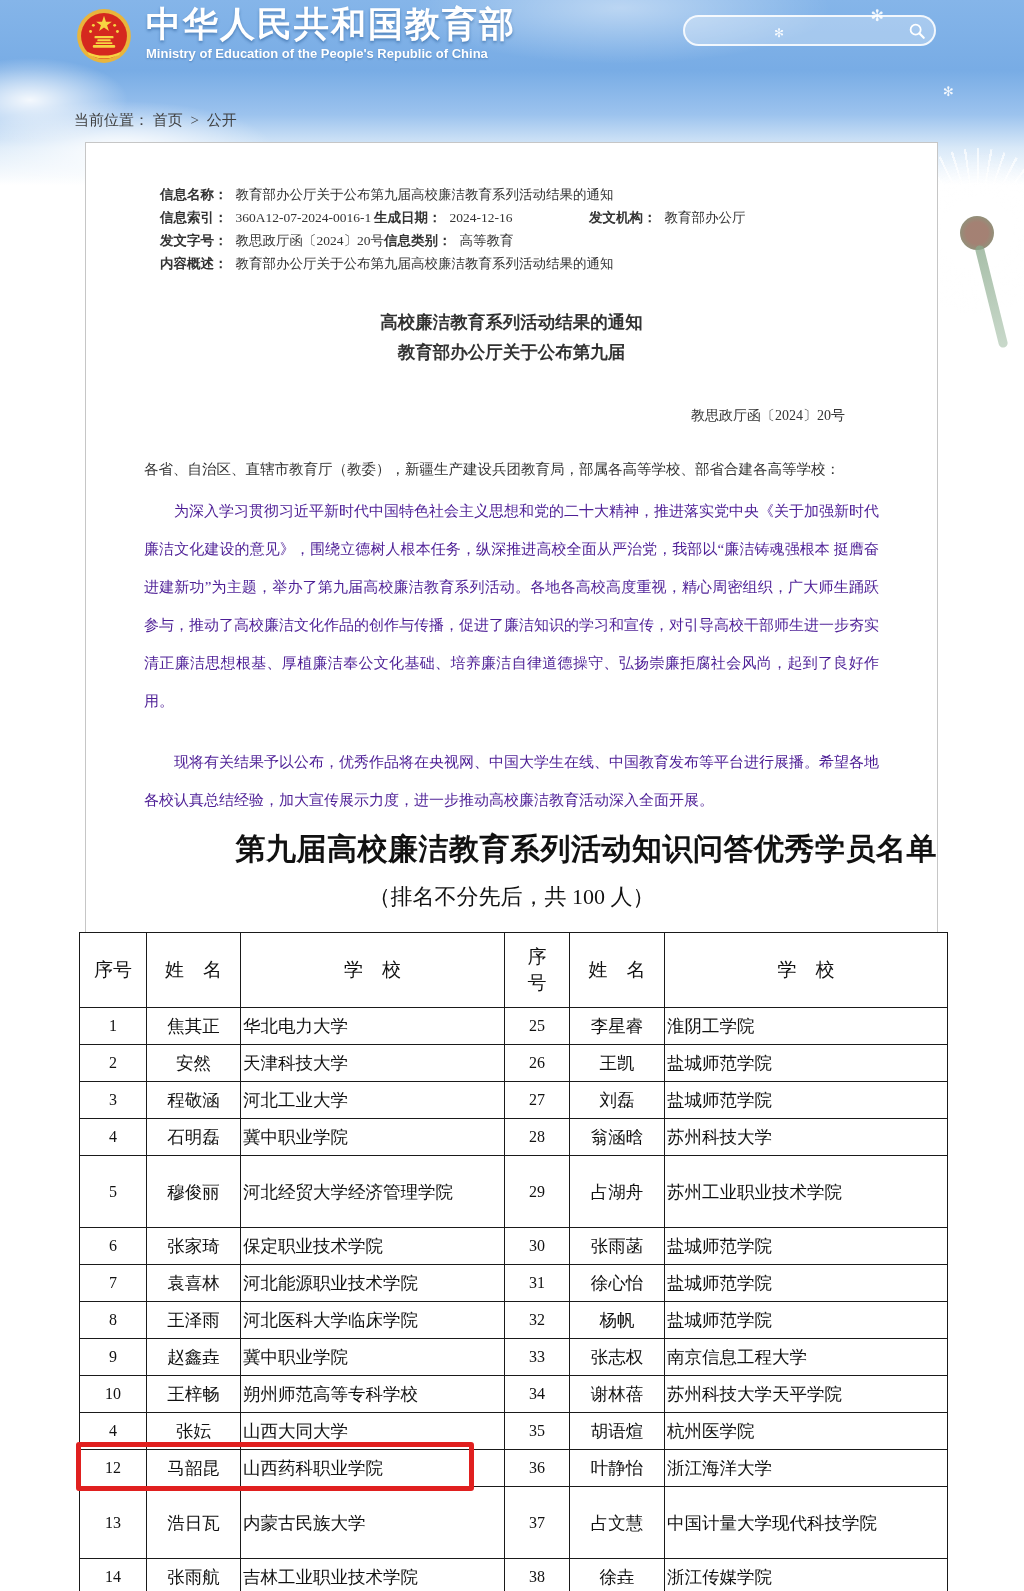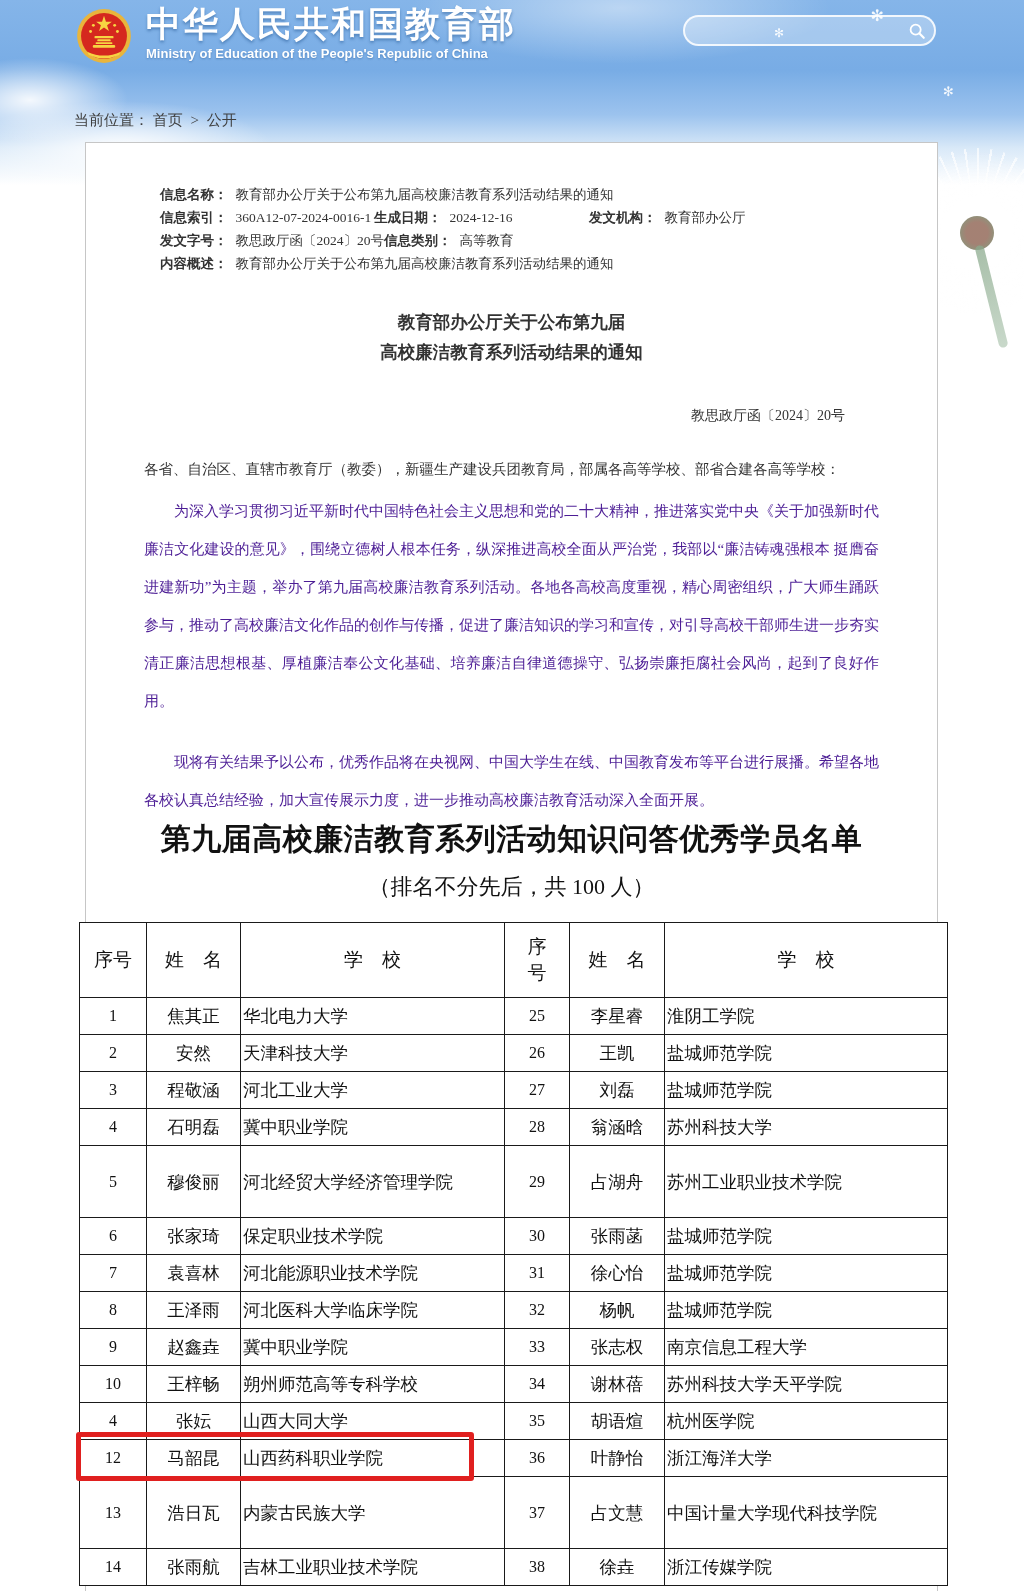--- a/index.html
+++ b/index.html
@@ -70,21 +70,21 @@
   .meta-value { color:#333; }
 
   .doc-title { margin-top:32px; text-align:center; font-size:17.5px; font-weight:bold;
                line-height:30px; color:#333; }
   .doc-number { margin-top:40px; padding-right:92px; text-align:right; font-size:14px; color:#333; }
   .salutation { margin-top:35px; padding:0 58px; font-size:14.5px; color:#333; }
   .doc-para { margin-top:13px; padding:0 58px; font-size:15px; color:#4c1d95;
               line-height:38px; text-align:justify; text-indent:2em; }
   .doc-para.second { margin-top:23px; }
 
-  .roster-title { text-align:center; font-size:30px; font-weight:bold;
+  .roster-title { margin-top:10px; text-align:right; font-size:30px; font-weight:bold;
                   color:#111; letter-spacing:0.5px; }
   .roster-subtitle { margin-top:12px; text-align:center; font-size:22px; color:#111; }
 
   
   .table-wrap { position:relative; margin:20px 0 0 -7px; width:868px; }
   table.roster { width:868px; border-collapse:collapse; table-layout:fixed; }
   .roster col.c0 { width:67px; }  .roster col.c1 { width:94px; }  .roster col.c2 { width:264px; }
   .roster col.c3 { width:65px; }  .roster col.c4 { width:95px; }  .roster col.c5 { width:283px; }
   .roster th, .roster td { border:1.5px solid #1a1a1a; color:#111; font-weight:normal;
                            padding:1px 4px; background:#fff; }
@@ -158,22 +158,22 @@
   <div class="content-box">
 
     <div class="meta-block">
         <div class="meta-line meta-line-0"><span class="meta-pair"><span class="meta-label">信息名称：</span><span class="meta-value">教育部办公厅关于公布第九届高校廉洁教育系列活动结果的通知</span></span></div>
         <div class="meta-line meta-line-1"><span class="meta-pair"><span class="meta-label">信息索引：</span><span class="meta-value">360A12-07-2024-0016-1</span></span><span class="meta-pair"><span class="meta-label">生成日期：</span><span class="meta-value">2024-12-16</span></span><span class="meta-pair"><span class="meta-label">发文机构：</span><span class="meta-value">教育部办公厅</span></span></div>
         <div class="meta-line meta-line-2"><span class="meta-pair"><span class="meta-label">发文字号：</span><span class="meta-value">教思政厅函〔2024〕20号</span></span><span class="meta-pair"><span class="meta-label">信息类别：</span><span class="meta-value">高等教育</span></span></div>
         <div class="meta-line meta-line-3"><span class="meta-pair"><span class="meta-label">内容概述：</span><span class="meta-value">教育部办公厅关于公布第九届高校廉洁教育系列活动结果的通知</span></span></div>
       </div>
 
     <div class="doc-title">
+      <div>高校廉洁教育系列活动结果的通知</div>
       <div>教育部办公厅关于公布第九届</div>
-      <div>高校廉洁教育系列活动结果的通知</div>
     </div>
 
     <div class="doc-number">教思政厅函〔2024〕20号</div>
 
     <div class="salutation">各省、自治区、直辖市教育厅（教委），新疆生产建设兵团教育局，部属各高等学校、部省合建各高等学校：</div>
 
     <div class="doc-para">为深入学习贯彻习近平新时代中国特色社会主义思想和党的二十大精神，推进落实党中央《关于加强新时代廉洁文化建设的意见》，围绕立德树人根本任务，纵深推进高校全面从严治党，我部以“廉洁铸魂强根本 挺膺奋进建新功”为主题，举办了第九届高校廉洁教育系列活动。各地各高校高度重视，精心周密组织，广大师生踊跃参与，推动了高校廉洁文化作品的创作与传播，促进了廉洁知识的学习和宣传，对引导高校干部师生进一步夯实清正廉洁思想根基、厚植廉洁奉公文化基础、培养廉洁自律道德操守、弘扬崇廉拒腐社会风尚，起到了良好作用。</div>
     <div class="doc-para second">现将有关结果予以公布，优秀作品将在央视网、中国大学生在线、中国教育发布等平台进行展播。希望各地各校认真总结经验，加大宣传展示力度，进一步推动高校廉洁教育活动深入全面开展。</div>
 
     <div class="roster-title">第九届高校廉洁教育系列活动知识问答优秀学员名单</div>

